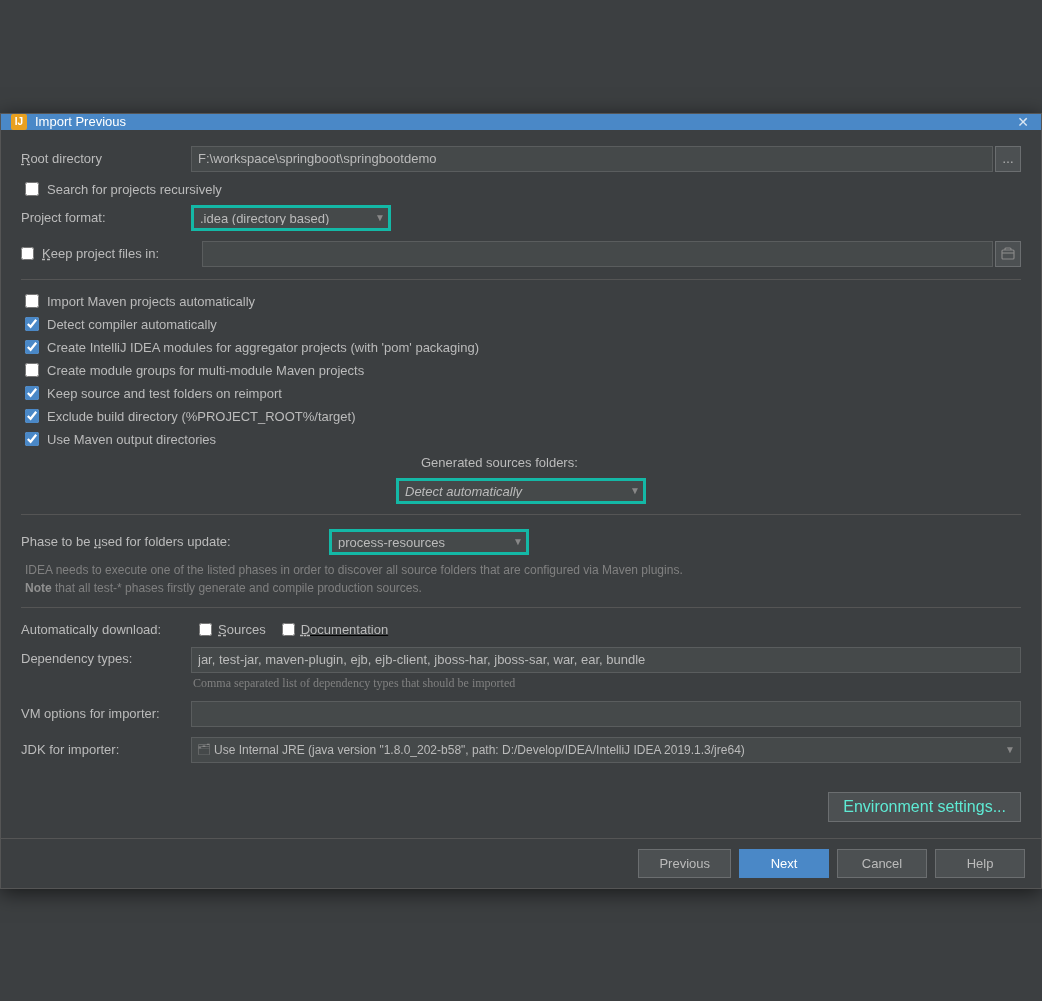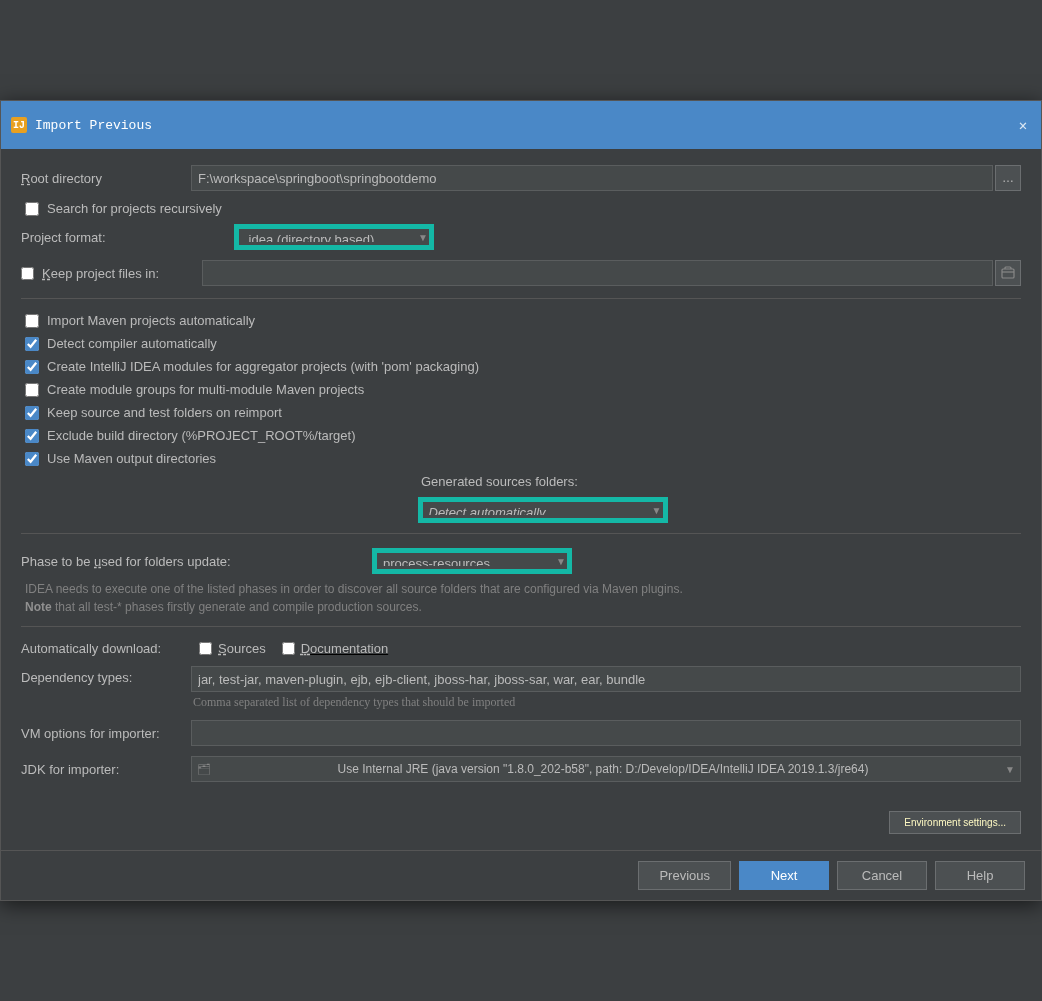--- a/index.html
+++ b/index.html
@@ -18,22 +18,21 @@
       border: 1px solid #555;
       box-shadow: 0 4px 20px rgba(0,0,0,0.6);
     }
     .title-bar {
       background: #4a88c7;
       color: #fff;
       padding: 6px 10px;
       display: flex;
       align-items: center;
       justify-content: space-between;
-      height: 48px;
-      font-family: Liberation Mono, monospace;
+      height: 16px;
     }
     .title-bar-left {
       display: flex;
       align-items: center;
       gap: 8px;
     }
     .title-icon {
       width: 16px;
       height: 16px;
       background: #e8a020;
@@ -112,29 +111,28 @@
     .checkbox-label {
       color: #bbb;
     }
     .select-wrapper {
       position: relative;
       display: inline-flex;
       align-items: center;
     }
     .select-input {
       background: #45494a;
-      border: 5px solid #14b8a6;
+      border: 3px solid #14b8a6;
       color: #bbb;
       padding: 3px 28px 3px 6px;
       height: 26px;
       outline: none;
       font-size: 13px;
       cursor: pointer;
       appearance: none;
-      margin-left: 43px;
       -webkit-appearance: none;
     }
     .select-arrow {
       position: absolute;
       right: 6px;
       pointer-events: none;
       color: #888;
       font-size: 10px;
     }
     .generated-sources-row {
@@ -244,37 +242,36 @@
     }
     .jdk-icon {
       position: absolute;
       left: 6px;
       color: #888;
       font-size: 11px;
       pointer-events: none;
     }
     .jdk-select {
       padding-left: 22px;
-      text-align: center;
     }
     .bottom-area {
       padding: 10px 20px 0;
     }
     .env-btn-row {
       display: flex;
       justify-content: flex-end;
       margin-bottom: 16px;
     }
     .env-btn {
       background: #4c5052;
       border: 1px solid #6b6e70;
-      color: #fef9c3;
+      color: #5eead4;
       padding: 5px 14px;
       cursor: pointer;
-      font-size: 10px;
+      font-size: 16px;
     }
     .footer {
       background: #3c3f41;
       border-top: 1px solid #555;
       padding: 10px 16px;
       display: flex;
       justify-content: flex-end;
       gap: 8px;
       align-items: center;
     }

